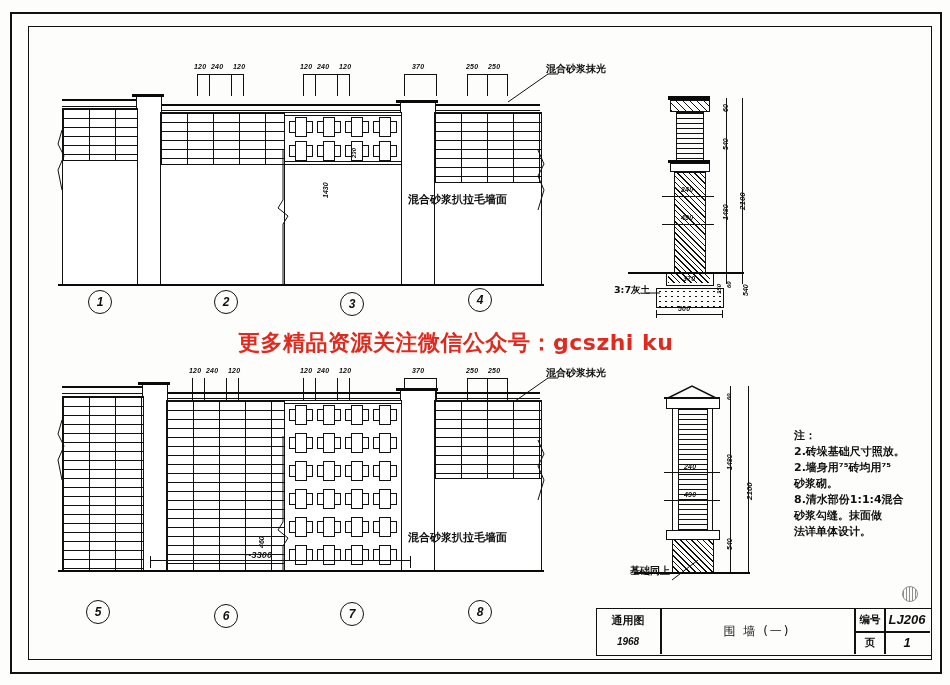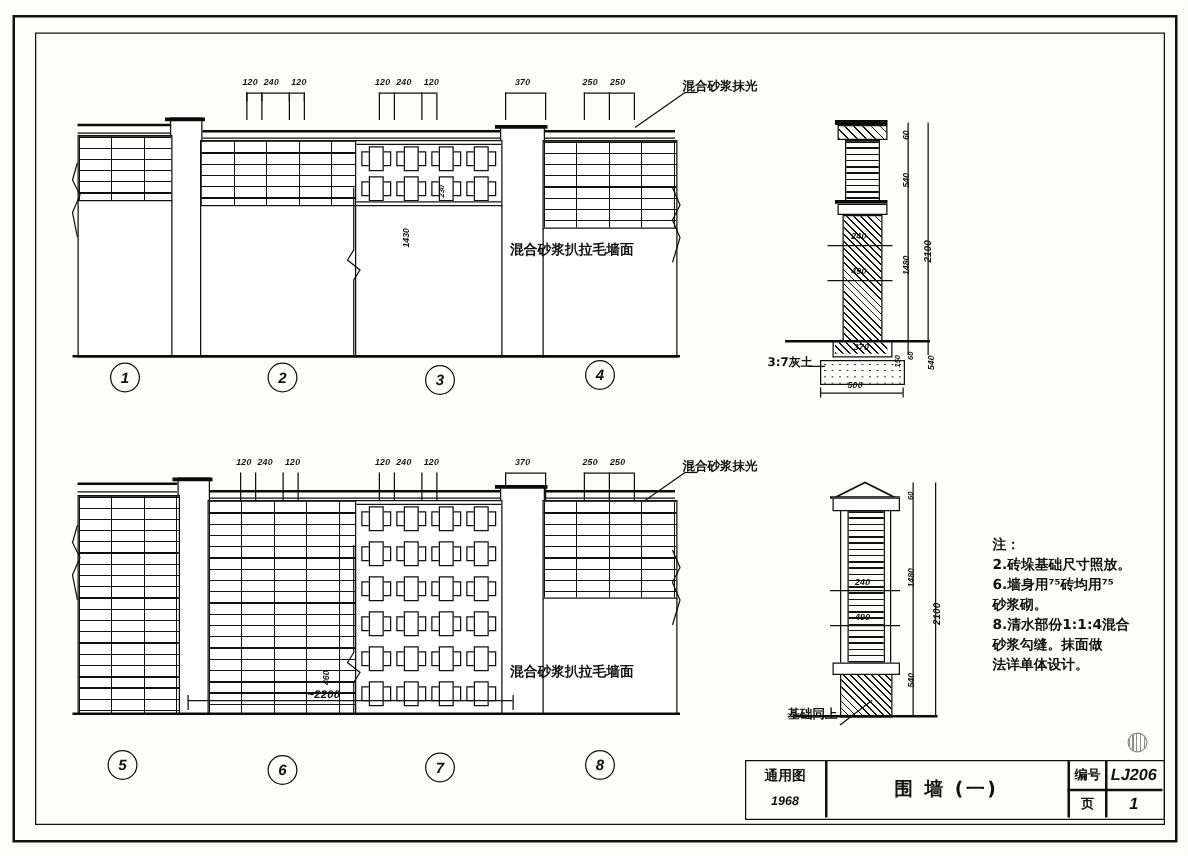--- a/index.html
+++ b/index.html
@@ -234,20 +234,21 @@
     <div class="ln vl" style="left:656px;top:310px;height:8px;"></div>
     <div class="ln vl" style="left:722px;top:310px;height:8px;"></div>
     <span class="txt dim" style="left:678px;top:305px;">500</span>
 
     <svg style="position:absolute;left:646px;top:288px;width:14px;height:10px;">
       <line x1="0" y1="5" x2="14" y2="5" stroke="#111" stroke-width="1"></line>
     </svg>
     <span class="txt cn" style="left:614px;top:284px;font-size:9.5px;">3:7灰土</span>
   </div>
 
+  <span class="wm cn" style="left: 238px; top: 328px; font-size: 22px; letter-spacing: 0.5px; color: rgb(224, 42, 31);">更多精品资源关注微信公众号：gcszhi ku</span>
 
   <div>
 
     <div>
       <div class="ln vl" style="left:192px;top:378px;height:22px;"></div>
       <div class="ln vl" style="left:204px;top:378px;height:22px;"></div>
       <div class="ln vl" style="left:226px;top:378px;height:22px;"></div>
       <div class="ln vl" style="left:238px;top:378px;height:22px;"></div>
       <span class="txt dim" style="left:189px;top:367px;">120</span>
       <span class="txt dim" style="left:206px;top:367px;">240</span>
@@ -374,21 +375,21 @@
       <polyline points="4,0 10,14 4,26 10,40 4,60" fill="none" stroke="#111" stroke-width="1"></polyline>
     </svg>
 
     <span class="txt dimv" style="left:258px;top:548px;transform:rotate(-90deg);">460</span>
 
     <span class="txt cn lbl" style="left:408px;top:530px;font-size:11px;">混合砂浆扒拉毛墙面</span>
 
     <div class="ln hl" style="left:150px;top:560px;width:260px;"></div>
     <div class="ln vl" style="left:150px;top:556px;height:12px;"></div>
     <div class="ln vl" style="left:410px;top:556px;height:12px;"></div>
-    <span class="txt dim" style="left:246px;top:550px;font-size:9px;">~2200</span>
+    <span class="txt dim" style="left:246px;top:550px;font-size:9px;">~3300</span>
 
     <div class="bubble" style="left:86px;top:600px;">5</div>
     <div class="bubble" style="left:214px;top:604px;">6</div>
     <div class="bubble" style="left:340px;top:602px;">7</div>
     <div class="bubble" style="left:468px;top:600px;">8</div>
   </div>
 
   <div>
 
     <svg style="position:absolute;left:664px;top:384px;width:56px;height:16px;">
@@ -420,38 +421,38 @@
 
     <svg style="position:absolute;left:666px;top:560px;width:32px;height:22px;">
       <line x1="32" y1="0" x2="6" y2="20" stroke="#111" stroke-width="1"></line>
     </svg>
     <span class="txt cn" style="left:630px;top:564px;font-size:10px;">基础同上</span>
   </div>
 
   <div class="note cn" style="left:794px;top:428px;width:130px;">
     <div>注：</div>
     <div>2.砖垛基础尺寸照放。</div>
-    <div>6.墙身用⁷⁵砖均用⁷⁵</div>
+    <div>2.墙身用⁷⁵砖均用⁷⁵</div>
     <div>   砂浆砌。</div>
     <div>8.清水部份1:1:4混合</div>
     <div>   砂浆勾缝。抹面做</div>
     <div>   法详单体设计。</div>
   </div>
 
   <div>
     <div class="tb" style="left:596px;top:608px;width:334px;height:46px;"></div>
     <div class="ln vl" style="left:660px;top:608px;height:46px;background:#111;width:1.6px;"></div>
     <div class="ln vl" style="left:854px;top:608px;height:46px;background:#111;width:1.6px;"></div>
     <div class="ln vl" style="left:884px;top:608px;height:46px;background:#111;width:1.6px;"></div>
     <div class="ln hl" style="left:854px;top:631px;width:76px;height:1.6px;"></div>
 
     <div class="tbcell cn" style="left:598px;top:610px;width:60px;height:20px;font-size:11px;font-weight:700;">通用图</div>
     <div class="tbcell" style="left:598px;top:632px;width:60px;height:18px;font-size:10px;font-style:italic;font-weight:700;">1968</div>
 
-    <div class="tbcell cn" style="left:662px;top:609px;width:190px;height:44px;font-size:15px;font-weight:700;letter-spacing:2px;">围      墙   (一)</div>
+    <div class="tbcell cn" style="left:662px;top:609px;width:190px;height:44px;font-size:12px;font-weight:400;letter-spacing:2px;">围      墙   (一)</div>
 
     <div class="tbcell cn" style="left:856px;top:609px;width:28px;height:21px;font-size:10.5px;font-weight:700;">编号</div>
     <div class="tbcell" style="left:886px;top:609px;width:42px;height:21px;font-size:13px;font-style:italic;font-weight:700;">LJ206</div>
     <div class="tbcell cn" style="left:856px;top:632px;width:28px;height:21px;font-size:10.5px;font-weight:700;">页</div>
     <div class="tbcell" style="left:886px;top:632px;width:42px;height:21px;font-size:13px;font-style:italic;font-weight:700;">1</div>
   </div>
 
   <div style="position:absolute;left:902px;top:586px;width:14px;height:14px;
        border:1.2px solid #444;border-radius:50%;opacity:.6;
        background-image:repeating-linear-gradient(90deg,#444 0 1px, transparent 1px 3px);"></div>

